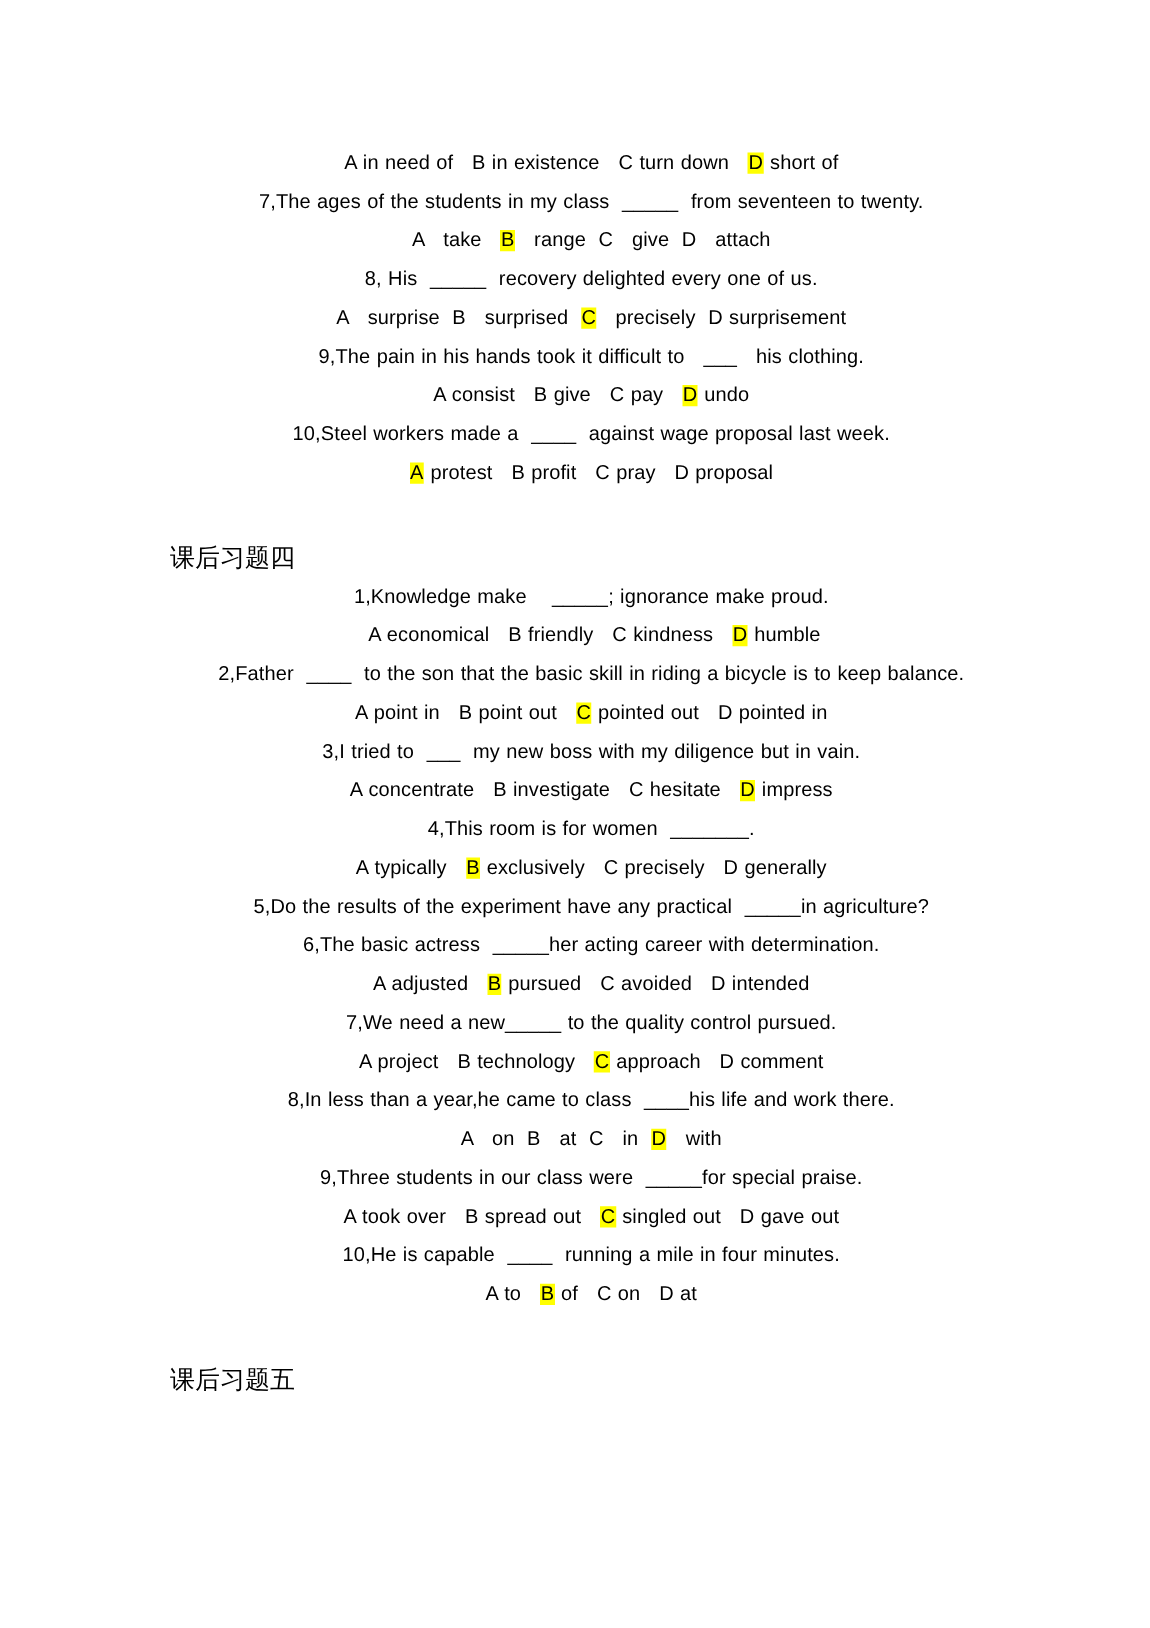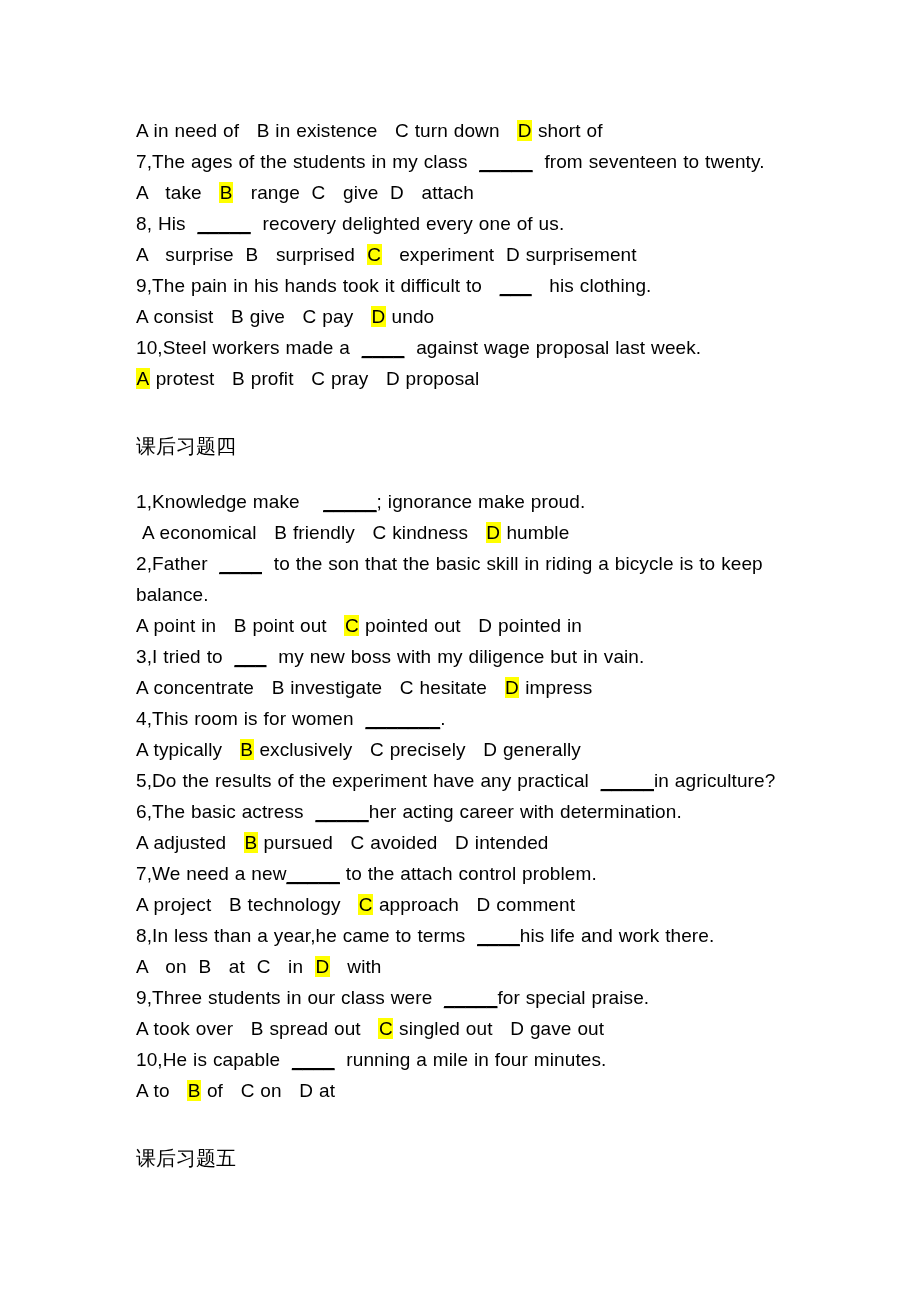--- a/index.html
+++ b/index.html
@@ -16,63 +16,62 @@
   }
   .page {
     position: relative;
     width: 920px;
     height: 1302px;
     background: #ffffff;
     box-sizing: border-box;
     padding: 115px 110px 0 136px;
   }
   .doc-line {
-    font-size: 19px;
+    font-size: 16px;
     line-height: 31px;
     white-space: pre-wrap;
     letter-spacing: 0.1px;
     word-spacing: 0.5px;
+    text-align: center;
   }
   .heading {
     font-family: "DejaVu Serif", "Liberation Serif", serif;
     font-size: 20px;
     line-height: 31px;
     font-weight: 400;
     white-space: pre-wrap;
   }
   .gap-before {
     margin-top: 37px;
   }
   .gap-after {
-    margin-bottom: 24px;
   }
   .hl {
     background-color: #ffff00;
     padding: 0 0.5px;
   }
   .blank {
-    text-decoration: underline;
     text-decoration-thickness: 1px;
     text-underline-offset: 2px;
   }
 </style>
 </head>
 <body>
 
 <div class="page">
 
   <div class="doc-line"><span>A in need of   B in existence   C turn down   </span><span class="hl">D</span><span> short of</span></div>
 
   <div class="doc-line"><span>7,The ages of the students in my class  </span><span class="blank">_____</span><span>  from seventeen to twenty.</span></div>
 
   <div class="doc-line"><span>A   take   </span><span class="hl">B</span><span>   range  C   give  D   attach</span></div>
 
   <div class="doc-line"><span>8, His  </span><span class="blank">_____</span><span>  recovery delighted every one of us.</span></div>
 
-  <div class="doc-line"><span>A   surprise  B   surprised  </span><span class="hl">C</span><span>   experiment  D surprisement</span></div>
+  <div class="doc-line"><span>A   surprise  B   surprised  </span><span class="hl">C</span><span>   precisely  D surprisement</span></div>
 
   <div class="doc-line"><span>9,The pain in his hands took it difficult to   </span><span class="blank">___</span><span>   his clothing.</span></div>
 
   <div class="doc-line"><span>A consist   B give   C pay   </span><span class="hl">D</span><span> undo</span></div>
 
   <div class="doc-line"><span>10,Steel workers made a  </span><span class="blank">____</span><span>  against wage proposal last week.</span></div>
 
   <div class="doc-line"><span></span><span class="hl">A</span><span> protest   B profit   C pray   D proposal</span></div>
 
   <div class="heading gap-before gap-after">课后习题四</div>
@@ -93,25 +92,25 @@
 
   <div class="doc-line"><span>A typically   </span><span class="hl">B</span><span> exclusively   C precisely   D generally</span></div>
 
   <div class="doc-line"><span>5,Do the results of the experiment have any practical  </span><span class="blank">_____</span><span>in agriculture?</span></div>
 
 
   <div class="doc-line"><span>6,The basic actress  </span><span class="blank">_____</span><span>her acting career with determination.</span></div>
 
   <div class="doc-line"><span>A adjusted   </span><span class="hl">B</span><span> pursued   C avoided   D intended</span></div>
 
-  <div class="doc-line"><span>7,We need a new</span><span class="blank">_____</span><span> to the attach control problem.</span></div>
+  <div class="doc-line"><span>7,We need a new</span><span class="blank">_____</span><span> to the quality control pursued.</span></div>
 
   <div class="doc-line"><span>A project   B technology   </span><span class="hl">C</span><span> approach   D comment</span></div>
 
-  <div class="doc-line"><span>8,In less than a year,he came to terms  </span><span class="blank">____</span><span>his life and work there.</span></div>
+  <div class="doc-line"><span>8,In less than a year,he came to class  </span><span class="blank">____</span><span>his life and work there.</span></div>
 
   <div class="doc-line"><span>A   on  B   at  C   in  </span><span class="hl">D</span><span>   with</span></div>
 
   <div class="doc-line"><span>9,Three students in our class were  </span><span class="blank">_____</span><span>for special praise.</span></div>
 
   <div class="doc-line"><span>A took over   B spread out   </span><span class="hl">C</span><span> singled out   D gave out</span></div>
 
   <div class="doc-line"><span>10,He is capable  </span><span class="blank">____</span><span>  running a mile in four minutes.</span></div>
 
   <div class="doc-line"><span>A to   </span><span class="hl">B</span><span> of   C on   D at</span></div>

